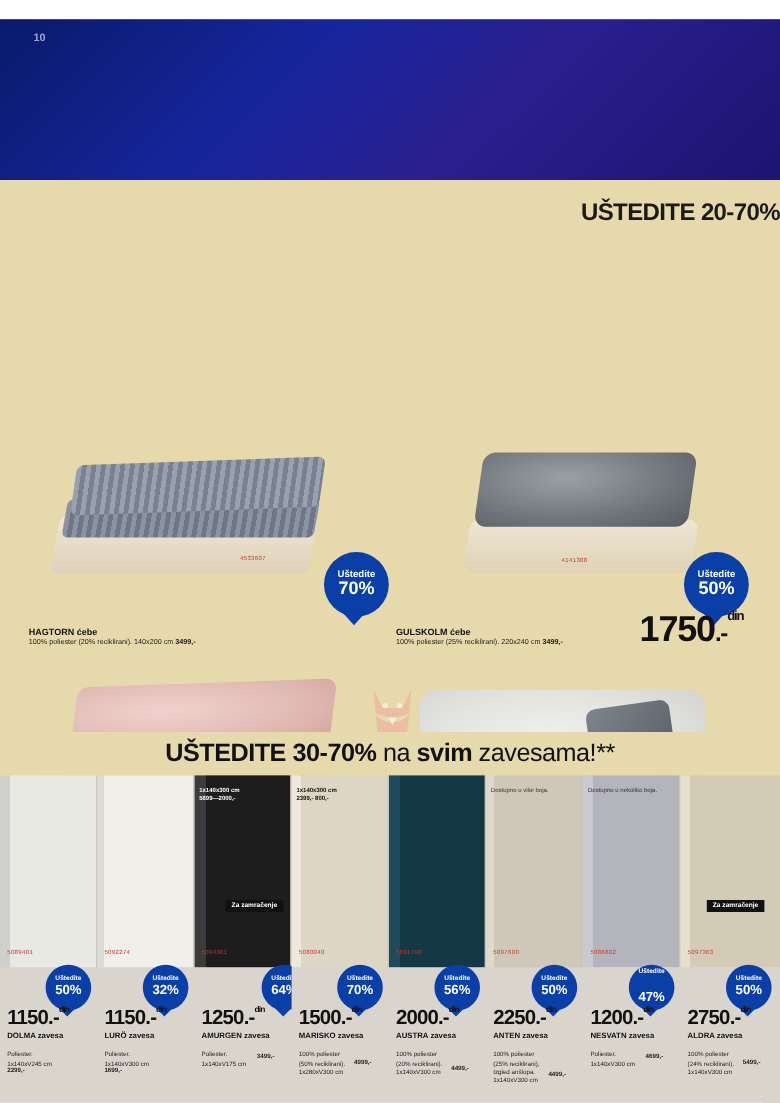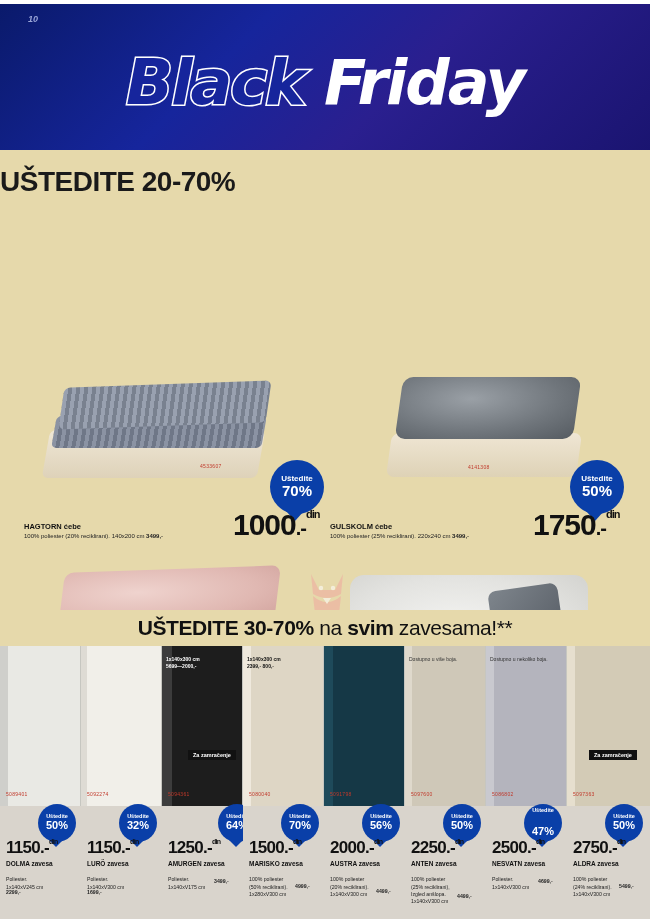--- a/index.html
+++ b/index.html
@@ -6,24 +6,23 @@
   body {
     width: 650px; height: 919px;
     font-family: "Liberation Sans", sans-serif;
     background: #ffffff;
     overflow: hidden;
     position: relative;
   }
 
   
   .header {
-    position: absolute; left: 0; top: 4px; width: 650px; height: 150px;
+    position: absolute; left: 0; top: 16px; width: 650px; height: 150px;
     background: linear-gradient(135deg, #0a1a6b 0%, #16259c 35%, #2a1f8f 60%, #1a1470 100%);
     overflow: hidden;
-    font-style: italic;
   }
   .page-num {
     position: absolute; left: 28px; top: 10px;
     color: #9aa6d8; font-size: 9px; font-weight: bold;
   }
   .bf-title {
     position: absolute; left: 0; top: 42px; width: 650px; text-align: center;
     font-size: 62px; font-weight: bold; letter-spacing: -2px;
     font-family: "DejaVu Sans", sans-serif;
   }
@@ -33,22 +32,22 @@
     paint-order: stroke fill;
   }
   .bf-friday { color: #ffffff; }
 
   
   .blankets {
     position: absolute; left: 0; top: 150px; width: 650px; height: 460px;
     background: #e6d9ab;
   }
   .sect-title {
-    position: absolute; left: 0; top: 16px; width: 650px; text-align: left;
-    font-size: 28px; font-weight: bold; color: #1a1a1a; letter-spacing: -0.5px;
+    position: absolute; left: 0; top: 16px; width: 650px; text-align: right;
+    font-size: 20px; font-weight: bold; color: #1a1a1a; letter-spacing: -0.5px;
   }
   .sect-sub {
     position: absolute; left: 0; top: 48px; width: 650px; text-align: center;
     font-size: 13px; color: #1a1a1a;
   }
 
   .fox {
     position: absolute; left: 305px; top: 418px; width: 44px; height: 58px;
     opacity: 0.55;
   }
@@ -134,24 +133,20 @@
   }
   .sizechip {
     position: absolute; font-size: 5px; color: #111; line-height: 1.4; font-weight: bold;
   }
 </style>
 </head>
 <body>
 
 <div class="header">
   <div class="page-num">10</div>
-  <div class="bf-title">
-    <span class="bf-black">Black</span>
-    <span class="bf-friday">Friday</span>
-  </div>
 </div>
 
 <div class="blankets">
 
   <div class="sect-title">UŠTEDITE 20-70%</div>
 
   <svg class="fox" viewBox="0 0 44 58">
     <path d="M6 6 L14 22 L30 22 L38 6 L36 26 Q22 34 8 26 Z" fill="#f0a9a0"></path>
     <path d="M8 28 Q22 40 36 28 L34 46 Q22 58 10 46 Z" fill="#f0a9a0"></path>
     <circle cx="16" cy="20" r="2.2" fill="#ffffff"></circle>
@@ -162,23 +157,20 @@
   <div class="photo" style="left:36px; top:228px; width:250px; height:110px;">
     <div style="position:absolute; left:10px; top:52px; width:215px; height:48px; background:linear-gradient(180deg,#efe7d6,#ded2b9); border-radius:6px; transform:skewX(-10deg);"></div>
     <div style="position:absolute; left:18px; top:38px; width:210px; height:32px; background:repeating-linear-gradient(90deg,#8b93a3 0 4px,#6f7787 4px 8px); border-radius:5px; transform:skewX(-10deg);"></div>
     <div style="position:absolute; left:26px; top:6px; width:206px; height:42px; background:repeating-linear-gradient(90deg,#99a1b0 0 4px,#79818f 4px 8px); border-radius:6px; transform:skewX(-10deg) rotate(-2deg);"></div>
   </div>
   <div class="artcode" style="left:200px; top:313px;">4533607</div>
   <div class="badge" style="left:270px; top:310px;">
     <span class="b1">Uštedite</span>
     <span class="b2">70%</span>
   </div>
-  <div class="bigprice" style="left:233px; top:358px;">
-    <span>1000</span><span class="dash">.-</span><span class="cur">din</span>
-  </div>
   <div class="pname" style="left:24px; top:372px;">HAGTORN ćebe</div>
   <div class="pdesc" style="left:24px; top:382px;">
     <span>100% poliester (20% reciklirani). 140x200 cm</span>
     <b>3499,-</b>
   </div>
 
   <div class="photo" style="left:385px; top:225px; width:200px; height:115px;">
     <div style="position:absolute; left:4px; top:58px; width:190px; height:44px; background:linear-gradient(180deg,#efe6d4,#ded2b6); border-radius:8px; transform:skewX(-8deg);"></div>
     <div style="position:absolute; left:14px; top:2px; width:178px; height:62px; background:radial-gradient(ellipse at 40% 35%, #9aa0a6 0%, #6f757b 60%, #555b61 100%); border-radius:10px; transform:skewX(-8deg);"></div>
   </div>
@@ -384,21 +376,21 @@
     <div class="cimg" style="height:160px; background:linear-gradient(90deg,#c9c9cf 0 8px,#b4b4bd 8px 16px); border-right:1px solid #c6c6c0;"></div>
     <div class="cnote" style="left:4px; top:3px; white-space:pre-line;">
       <span>Dostupno u nekoliko boja.</span>
     </div>
     <div class="artcode" style="left:6px; top:145px;">5086802</div>
     <div class="cbadge" style="left:38px; top:158px;gap:12px;">
       <span class="b1">Uštedite</span>
       <span class="b2">47%</span>
     </div>
     <div class="cprice" style="left:6px; top:192px;">
-      <span>2500</span>.-<span class="cur">din</span>
+      <span>1200</span>.-<span class="cur">din</span>
     </div>
     <div class="cname" style="left:6px; top:214px;">NESVATN zavesa</div>
     <div class="cdesc" style="left:6px; top:223px; white-space:pre-line;">
       <span>Poliester.
 1x140xV300 cm</span>
     </div>
     <div class="cdesc" style="left:52px; top:232px; font-weight:bold;">
       <span>4699,-</span>
     </div>
   </div>

